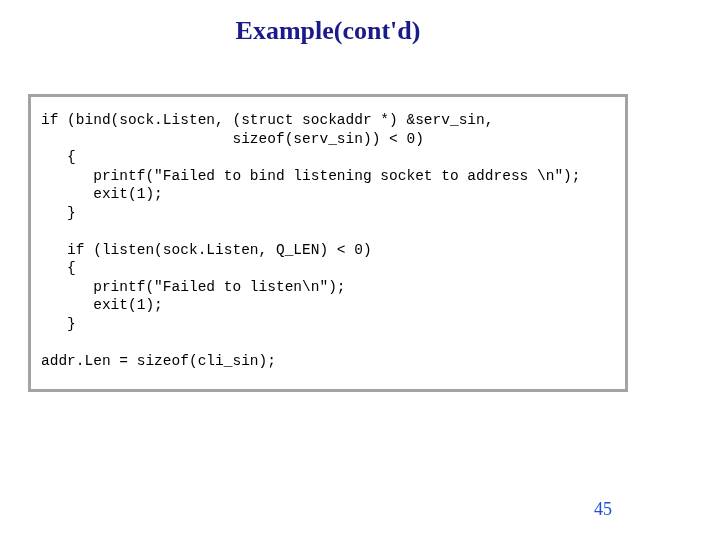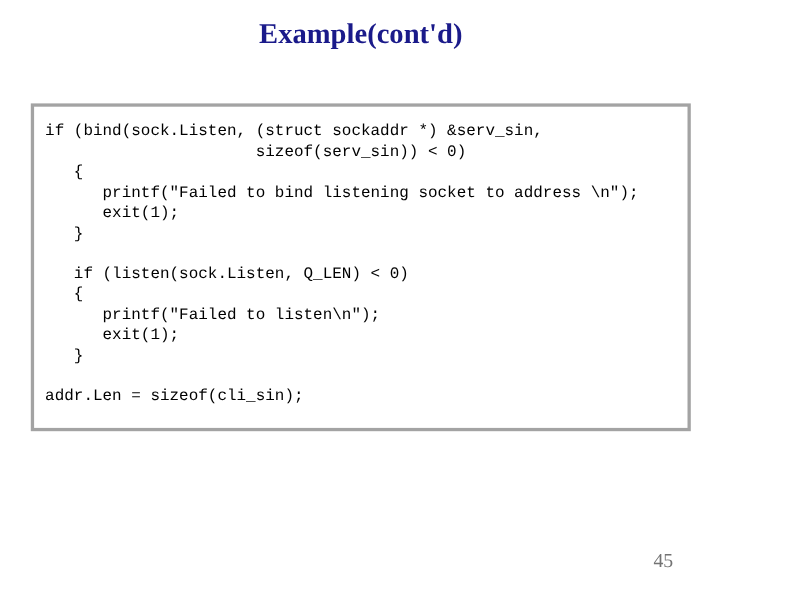--- a/index.html
+++ b/index.html
@@ -1,20 +1,20 @@
 <!DOCTYPE html>
 <html><head>
 <meta charset="utf-8">
 <style>
   * { margin: 0; padding: 0; box-sizing: border-box; }
   html, body { width: 720px; height: 540px; background: #fff; font-family: "Times New Roman", serif; }
   .slide { width: 656px; height: 540px; position: relative; padding: 10px 28px 0 28px; }
   .title { text-align: center; font-size: 26px; font-weight: bold; color: #1a1a8a; margin-top: 6px; margin-bottom: 48px; }
   .codebox { border: 3px solid #a3a3a3; padding: 14px 10px 18px 10px; font-family: "Courier New", monospace; font-size: 14.5px; line-height: 1.28; white-space: pre; color: #000; }
-  .pagenum { position: absolute; bottom: 20px; right: 44px; font-size: 18px; color: #737373; font-family: "Times New Roman", serif; }
+  .pagenum { position: absolute; bottom: 20px; right: 44px; font-size: 18px; color: #1d4ed8; font-family: "Times New Roman", serif; }
 </style>
 </head>
 <body>
 
 <div class="slide">
   <div class="title">Example(cont'd)</div>
   <div class="codebox">if (bind(sock.Listen, (struct sockaddr *) &amp;serv_sin,
                       sizeof(serv_sin)) &lt; 0)
    {
       printf("Failed to bind listening socket to address \n");

